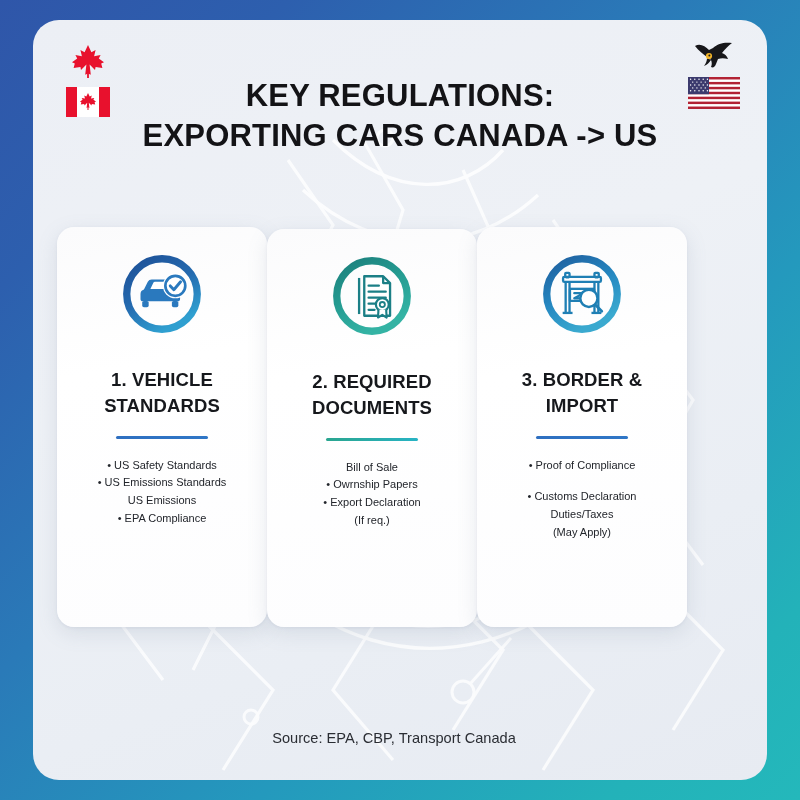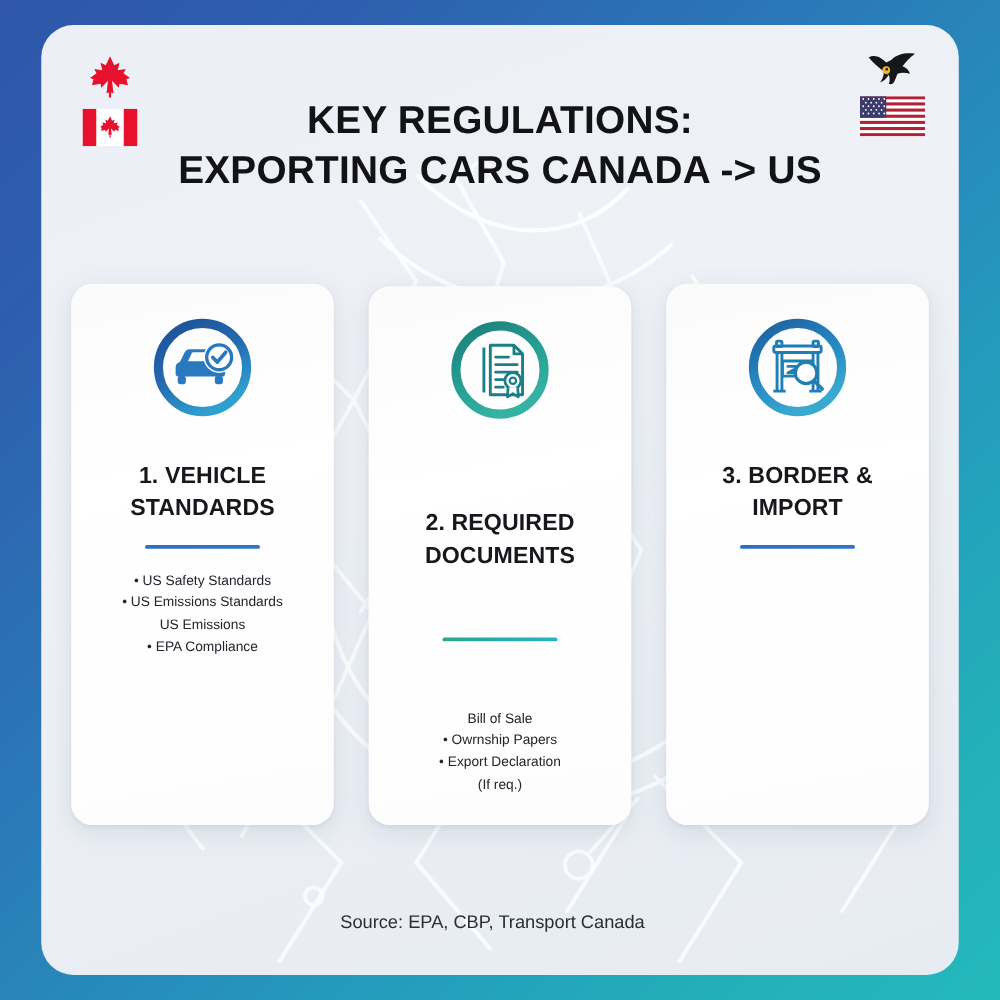--- a/index.html
+++ b/index.html
@@ -75,36 +75,36 @@
     white-space: nowrap;
   }
 
   
   #cards-row {
     position: absolute;
     left: 24px;
     top: 207px;
     width: 686px;
     display: flex;
-    justify-content: space-between;
+    justify-content: flex-start;
   }
 
   .info-card {
     width: 210px;
     min-height: 398px;
     background: linear-gradient(170deg, #fbfbfc 0%, #ffffff 35%, #fdfdfe 100%);
     border-radius: 17px;
     box-shadow: 0 6px 20px rgba(115,130,155,0.17),
                 0 1px 3px rgba(115,130,155,0.10);
     padding: 24px 8px 22px 8px;
     display: flex;
     flex-direction: column;
     align-items: center;
   }
-  .info-card.card-middle { margin-top: 2px; gap: 36px; }
+  .info-card.card-middle { margin-top: 2px; }
 
   .card-icon {
     width: 86px;
     height: 86px;
     margin-bottom: 30px;
   }
 
   .card-heading {
     font-size: 18.5px;
     font-weight: 700;
@@ -373,20 +373,27 @@
           <path d="M65.5 62.5 L73 70" stroke="#1f7fb4" stroke-width="3.2" stroke-linecap="round"></path>
         </svg>
 
         <div class="card-heading">
           <div>3. BORDER &amp;</div>
           <div>IMPORT</div>
         </div>
 
         <div class="card-divider divider-blue"></div>
 
+        <div class="card-lines">
+          <div class="line">• Proof of Compliance</div>
+          <div class="line spacer"></div>
+          <div class="line">• Customs Declaration</div>
+          <div class="line">Duties/Taxes</div>
+          <div class="line">(May Apply)</div>
+        </div>
       </div>
 
     </div>
 
     <div id="footer-source">Source: EPA, CBP, Transport Canada</div>
 
   </div>
 </div>
 
 </body></html>

